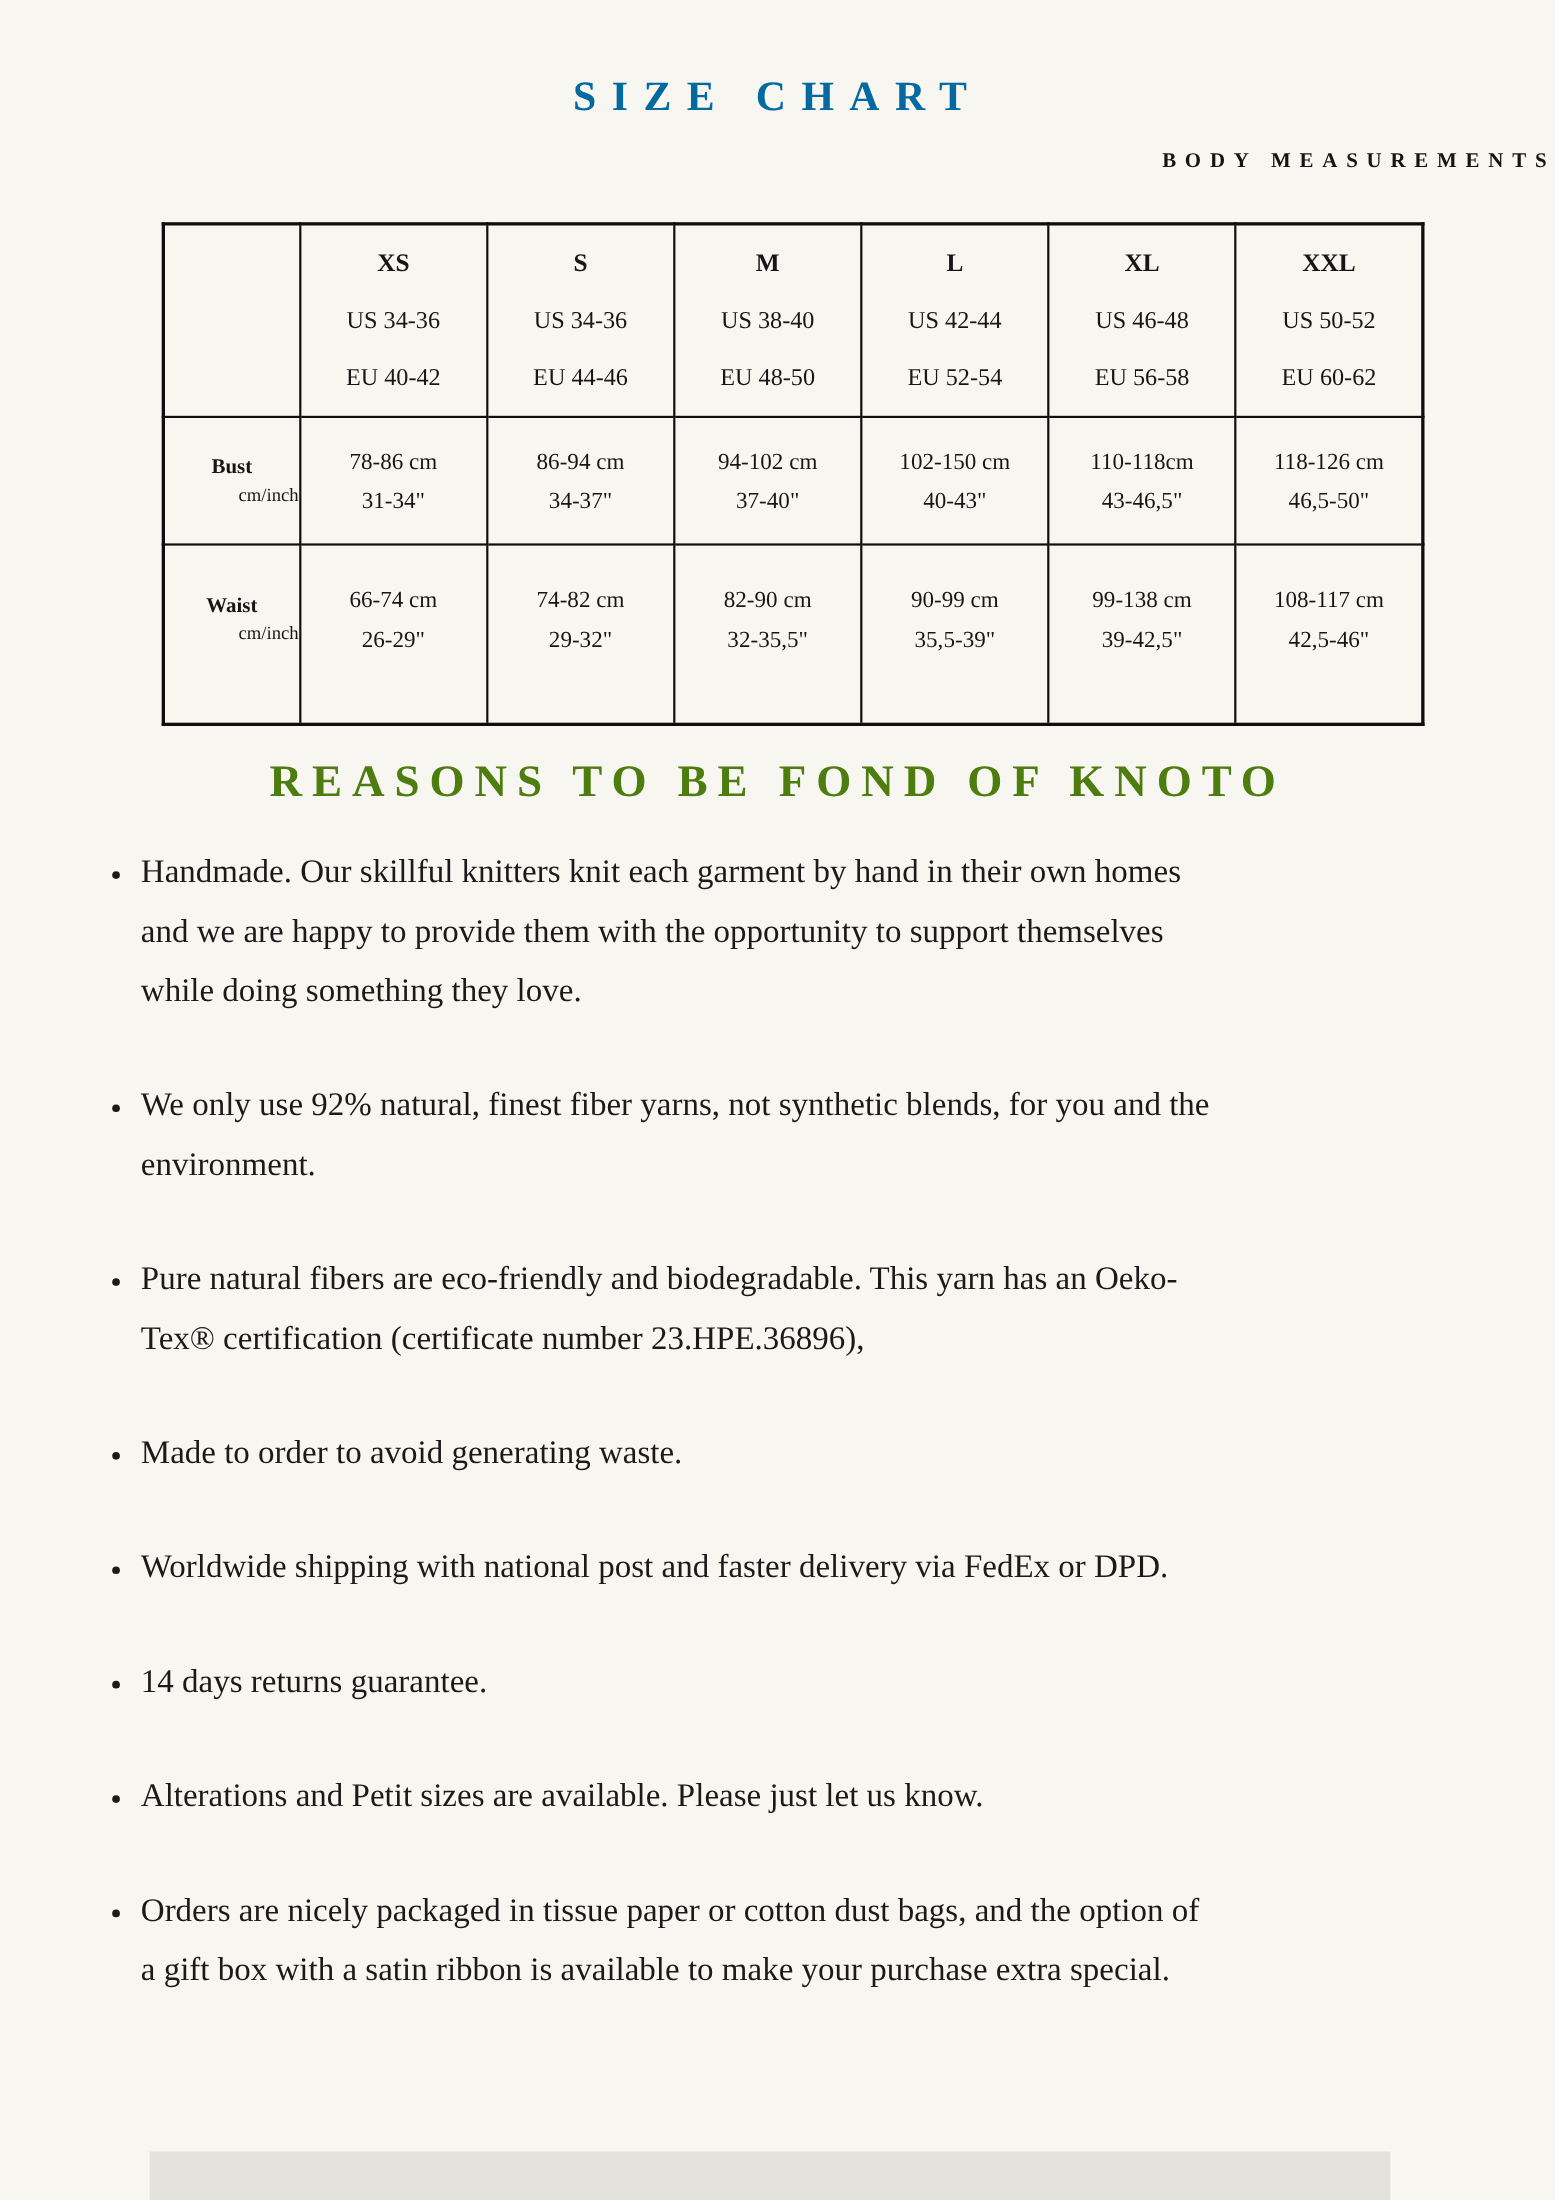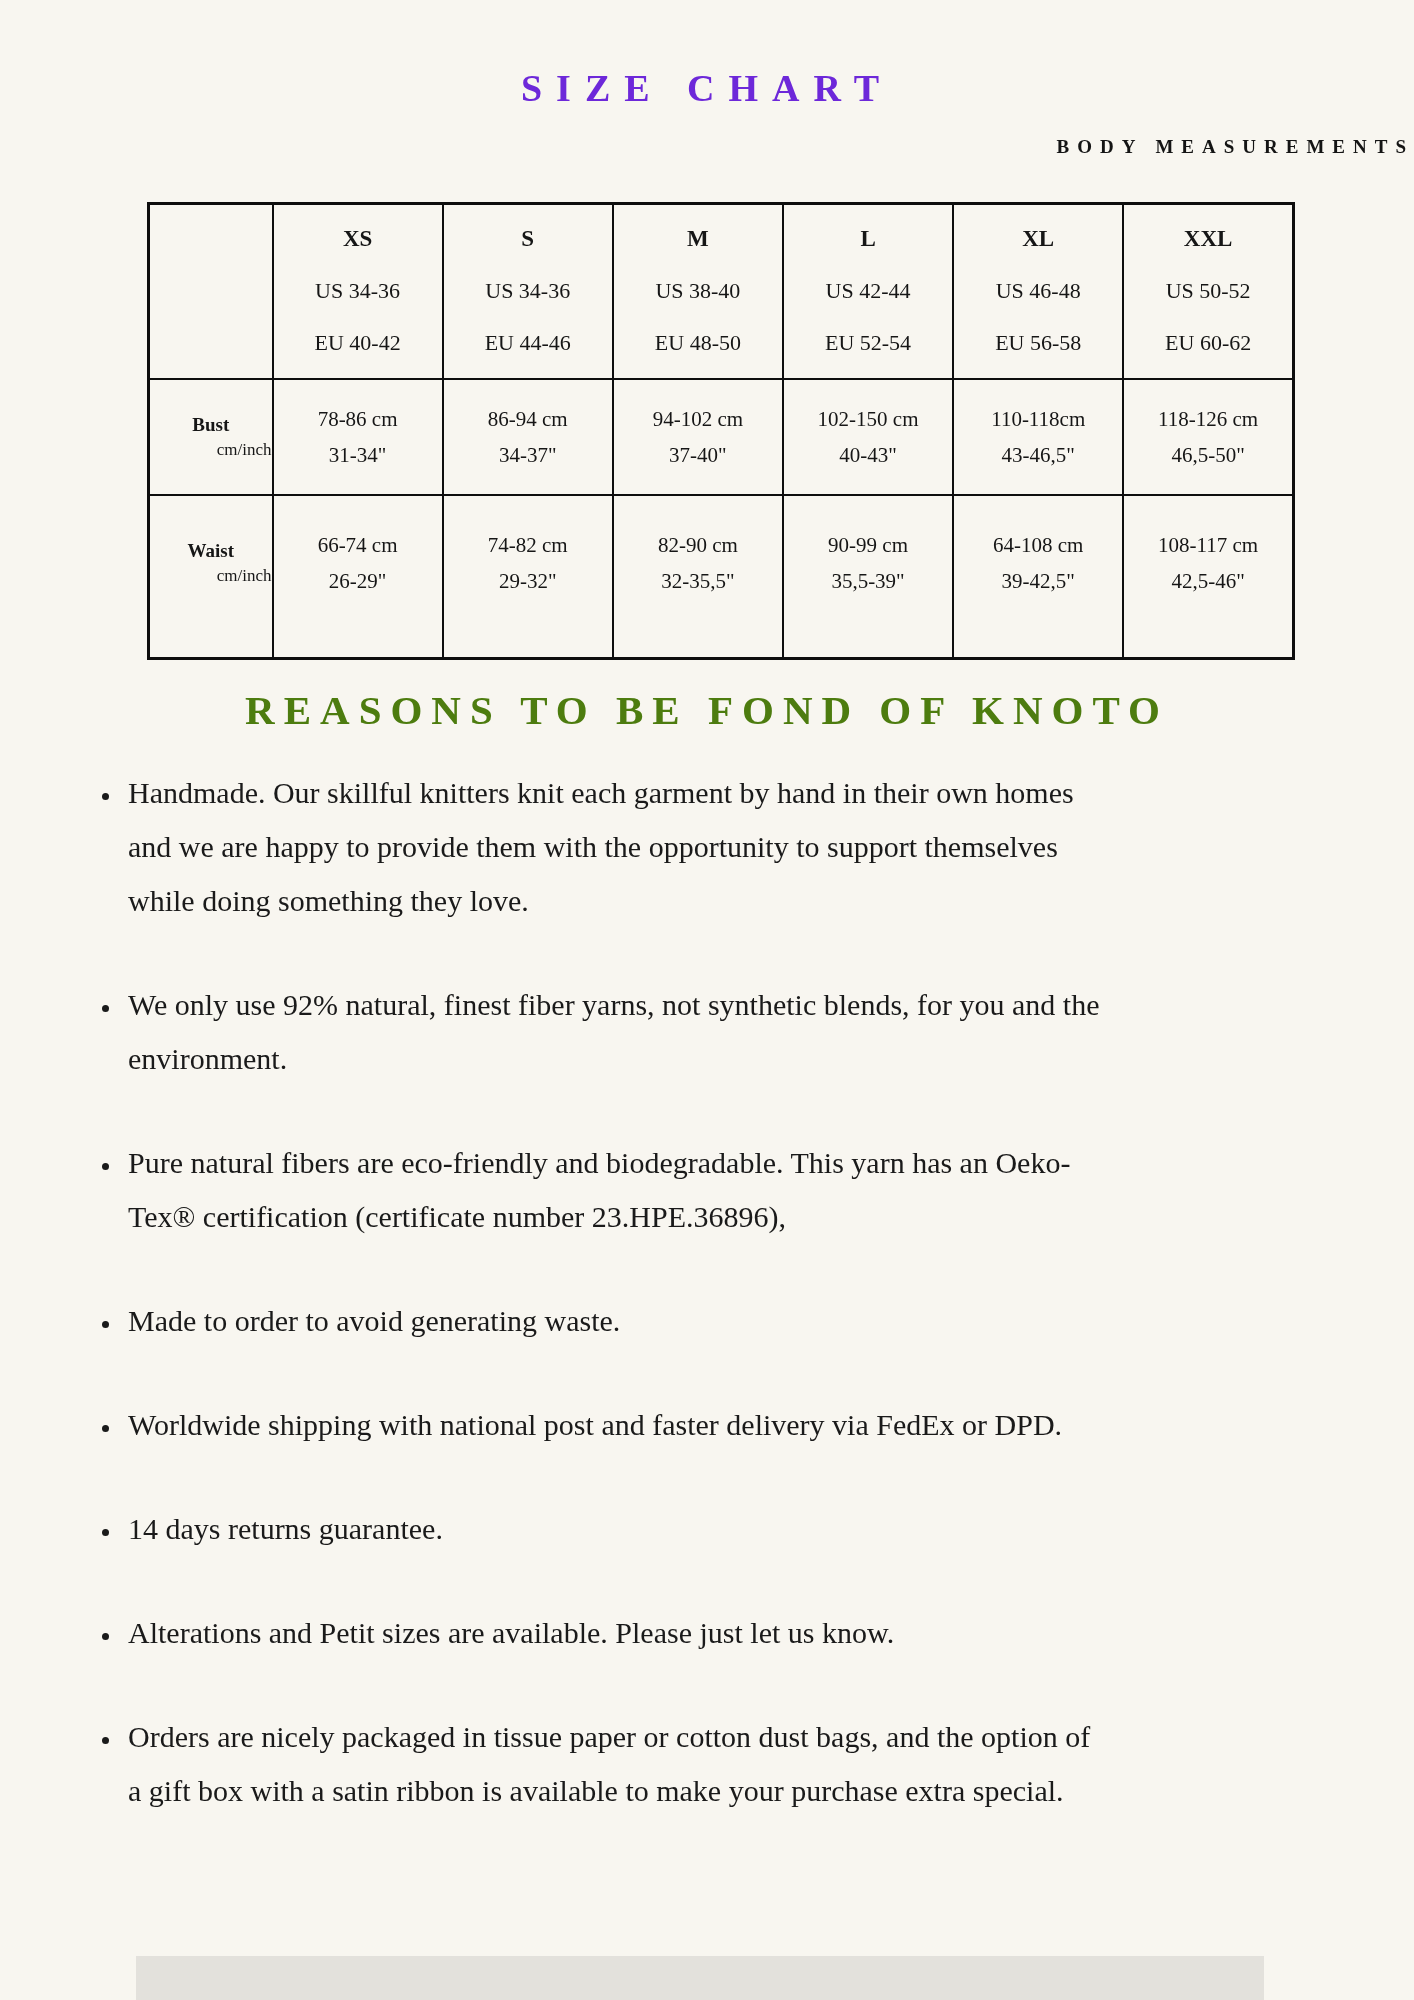--- a/index.html
+++ b/index.html
@@ -10,21 +10,21 @@
     font-family: "Liberation Serif", serif;
     overflow: hidden;
     position: relative;
   }
   .page-title {
     margin-top: 66px;
     text-align: center;
     font-size: 38px;
     font-weight: bold;
     letter-spacing: 14px;
-    color: #6d28d9;
+    color: #0369a1;
   }
   .page-subtitle {
     margin-top: 26px;
     text-align: right;
     font-size: 19px;
     font-weight: bold;
     letter-spacing: 8px;
     color: #141414;
   }
   table.size-table {
@@ -175,21 +175,21 @@
     </td>
     <td>
       <div class="cell-cm">82-90 cm</div>
       <div class="cell-inch">32-35,5"</div>
     </td>
     <td>
       <div class="cell-cm">90-99 cm</div>
       <div class="cell-inch">35,5-39"</div>
     </td>
     <td>
-      <div class="cell-cm">64-108 cm</div>
+      <div class="cell-cm">99-138 cm</div>
       <div class="cell-inch">39-42,5"</div>
     </td>
     <td>
       <div class="cell-cm">108-117 cm</div>
       <div class="cell-inch">42,5-46"</div>
     </td>
   </tr>
 </tbody>
   </table>
 

